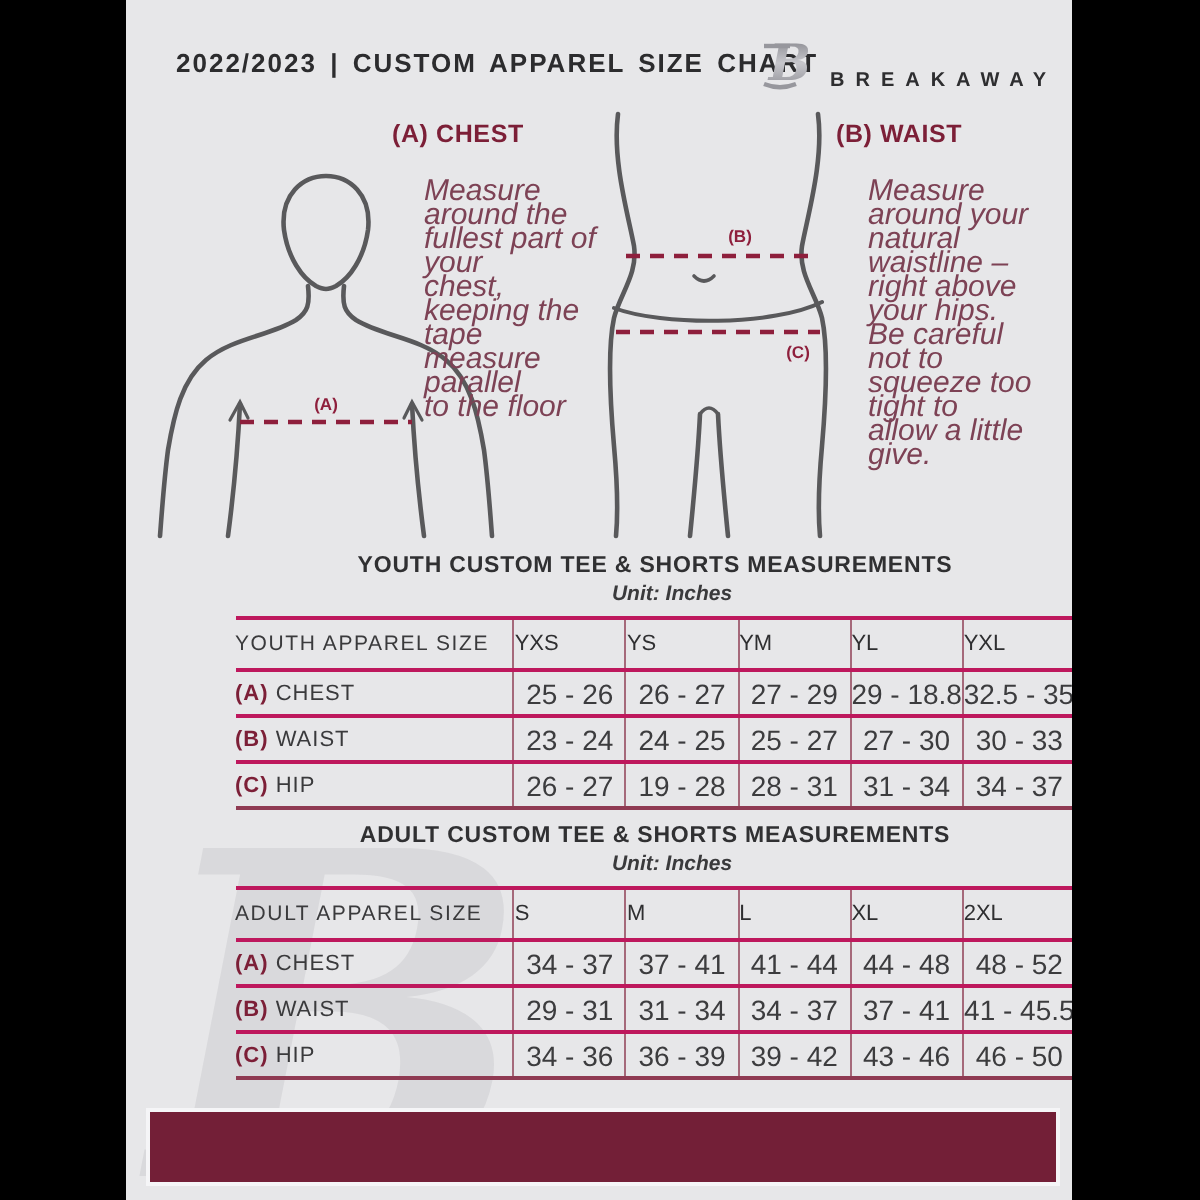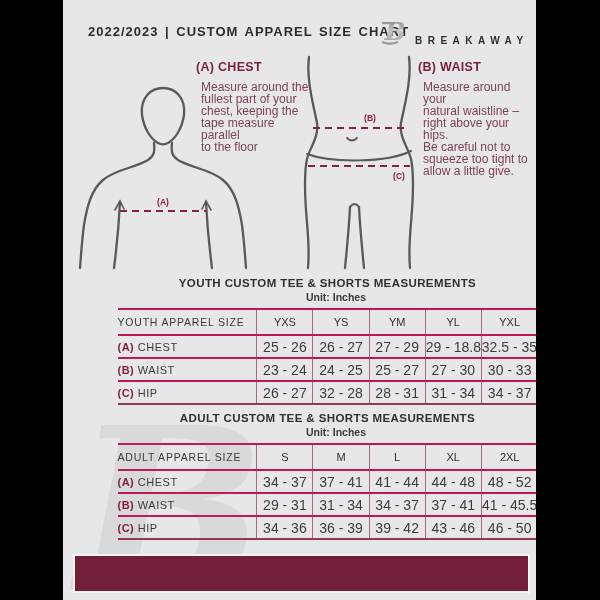--- a/index.html
+++ b/index.html
@@ -13,46 +13,46 @@
   
   .doc-title{position:absolute;left:25px;top:24px;font-size:13px;font-weight:bold;
     color:#2c2c2e;letter-spacing:1px;word-spacing:2px;white-space:nowrap;}
   .brand{position:absolute;left:318px;top:16px;display:flex;align-items:center;}
   .brand-name{font-size:10px;font-weight:bold;letter-spacing:5.5px;color:#2e2e30;margin-left:8px;margin-top:18px;white-space:nowrap;}
 
   
   .figures{position:absolute;left:0;top:55px;width:473px;height:215px;}
   .inst{position:absolute;width:120px;}
   .inst-h{font-size:12.5px;font-weight:bold;color:#7c1f37;letter-spacing:.3px;margin:0 0 7px 0;white-space:nowrap;}
-  .inst-p{font-size:12px;color:#7d4255;line-height:12px;margin:5px;white-space:pre-line;}
+  .inst-p{font-size:15px;font-style:italic;color:#7d4255;line-height:12px;margin:16px;white-space:pre-line;}
   .inst-a{left:133px;top:60px;}
   .inst-b{left:355px;top:60px;}
   .inst-c{left:355px;top:163px;}
 
   
   .watermark{position:absolute;left:12px;top:398px;font-family:"DejaVu Serif","Liberation Serif",serif;
     font-style:italic;font-weight:bold;font-size:225px;line-height:1;color:rgba(100,100,112,0.10);pointer-events:none;}
 
   
   .section{position:absolute;left:0;width:529px;text-align:center;}
   .sec-youth{top:276px;}
   .sec-adult{top:411px;}
   .sec-title{font-size:11.5px;font-weight:bold;color:#303032;letter-spacing:.4px;line-height:14px;margin:0;}
-  .sec-unit{font-size:10.5px;font-weight:bold;color:#3a3a3c;line-height:13px;margin:1px 0 0 17px;}
+  .sec-unit{font-size:10.5px;font-style:italic;font-weight:bold;color:#3a3a3c;line-height:13px;margin:1px 0 0 17px;}
 
   table.size{border-collapse:collapse;margin:4px auto 0 auto;width:420px;table-layout:fixed;}
   table.size col.c0{width:139px;}
   table.size col.cn{width:56px;}
   table.size tr{height:23px;}
   table.size tr.hdr{height:26px;}
   table.size th,table.size td{border-top:2px solid #be185d;padding:0;font-weight:normal;vertical-align:middle;}
   table.size tr:last-child th,table.size tr:last-child td{border-bottom:2px solid #8f3a52;}
   table.size th+th,table.size td+td{border-left:1.5px solid #a5697a;}
   .corner-hd{font-size:10.5px;color:#3a3a3c;letter-spacing:.8px;text-align:left;padding-left:14px;white-space:nowrap;}
-  .size-hd{font-size:11px;font-weight:bold;color:#2f2f31;text-align:center;}
+  .size-hd{font-size:11px;font-weight:bold;color:#2f2f31;text-align:left;}
   td.rowlabel{text-align:left;padding-left:14px;font-size:11px;color:#3a3a3c;letter-spacing:.5px;white-space:nowrap;}
   td.rowlabel .pfx{color:#7c1f37;font-weight:bold;}
   td.val{font-size:14px;color:#3c3c3e;text-align:center;white-space:nowrap;}
 
   
   .footer-bar{position:absolute;left:10px;top:554px;width:453px;height:35px;
     background:#731f37;border:2px solid #f5f5f7;}
 </style>
 </head>
 <body>
@@ -166,21 +166,21 @@
               <td class="rowlabel"><span class="pfx">(B)</span> WAIST</td>
               <td class="val">23 - 24</td>
               <td class="val">24 - 25</td>
               <td class="val">25 - 27</td>
               <td class="val">27 - 30</td>
               <td class="val">30 - 33</td>
             </tr>
             <tr>
               <td class="rowlabel"><span class="pfx">(C)</span> HIP</td>
               <td class="val">26 - 27</td>
-              <td class="val">32 - 28</td>
+              <td class="val">19 - 28</td>
               <td class="val">28 - 31</td>
               <td class="val">31 - 34</td>
               <td class="val">34 - 37</td>
             </tr>
           </tbody>
       </table>
     </div>
 
     <div class="section sec-adult">
       <p class="sec-title">ADULT CUSTOM TEE &amp; SHORTS MEASUREMENTS</p>

